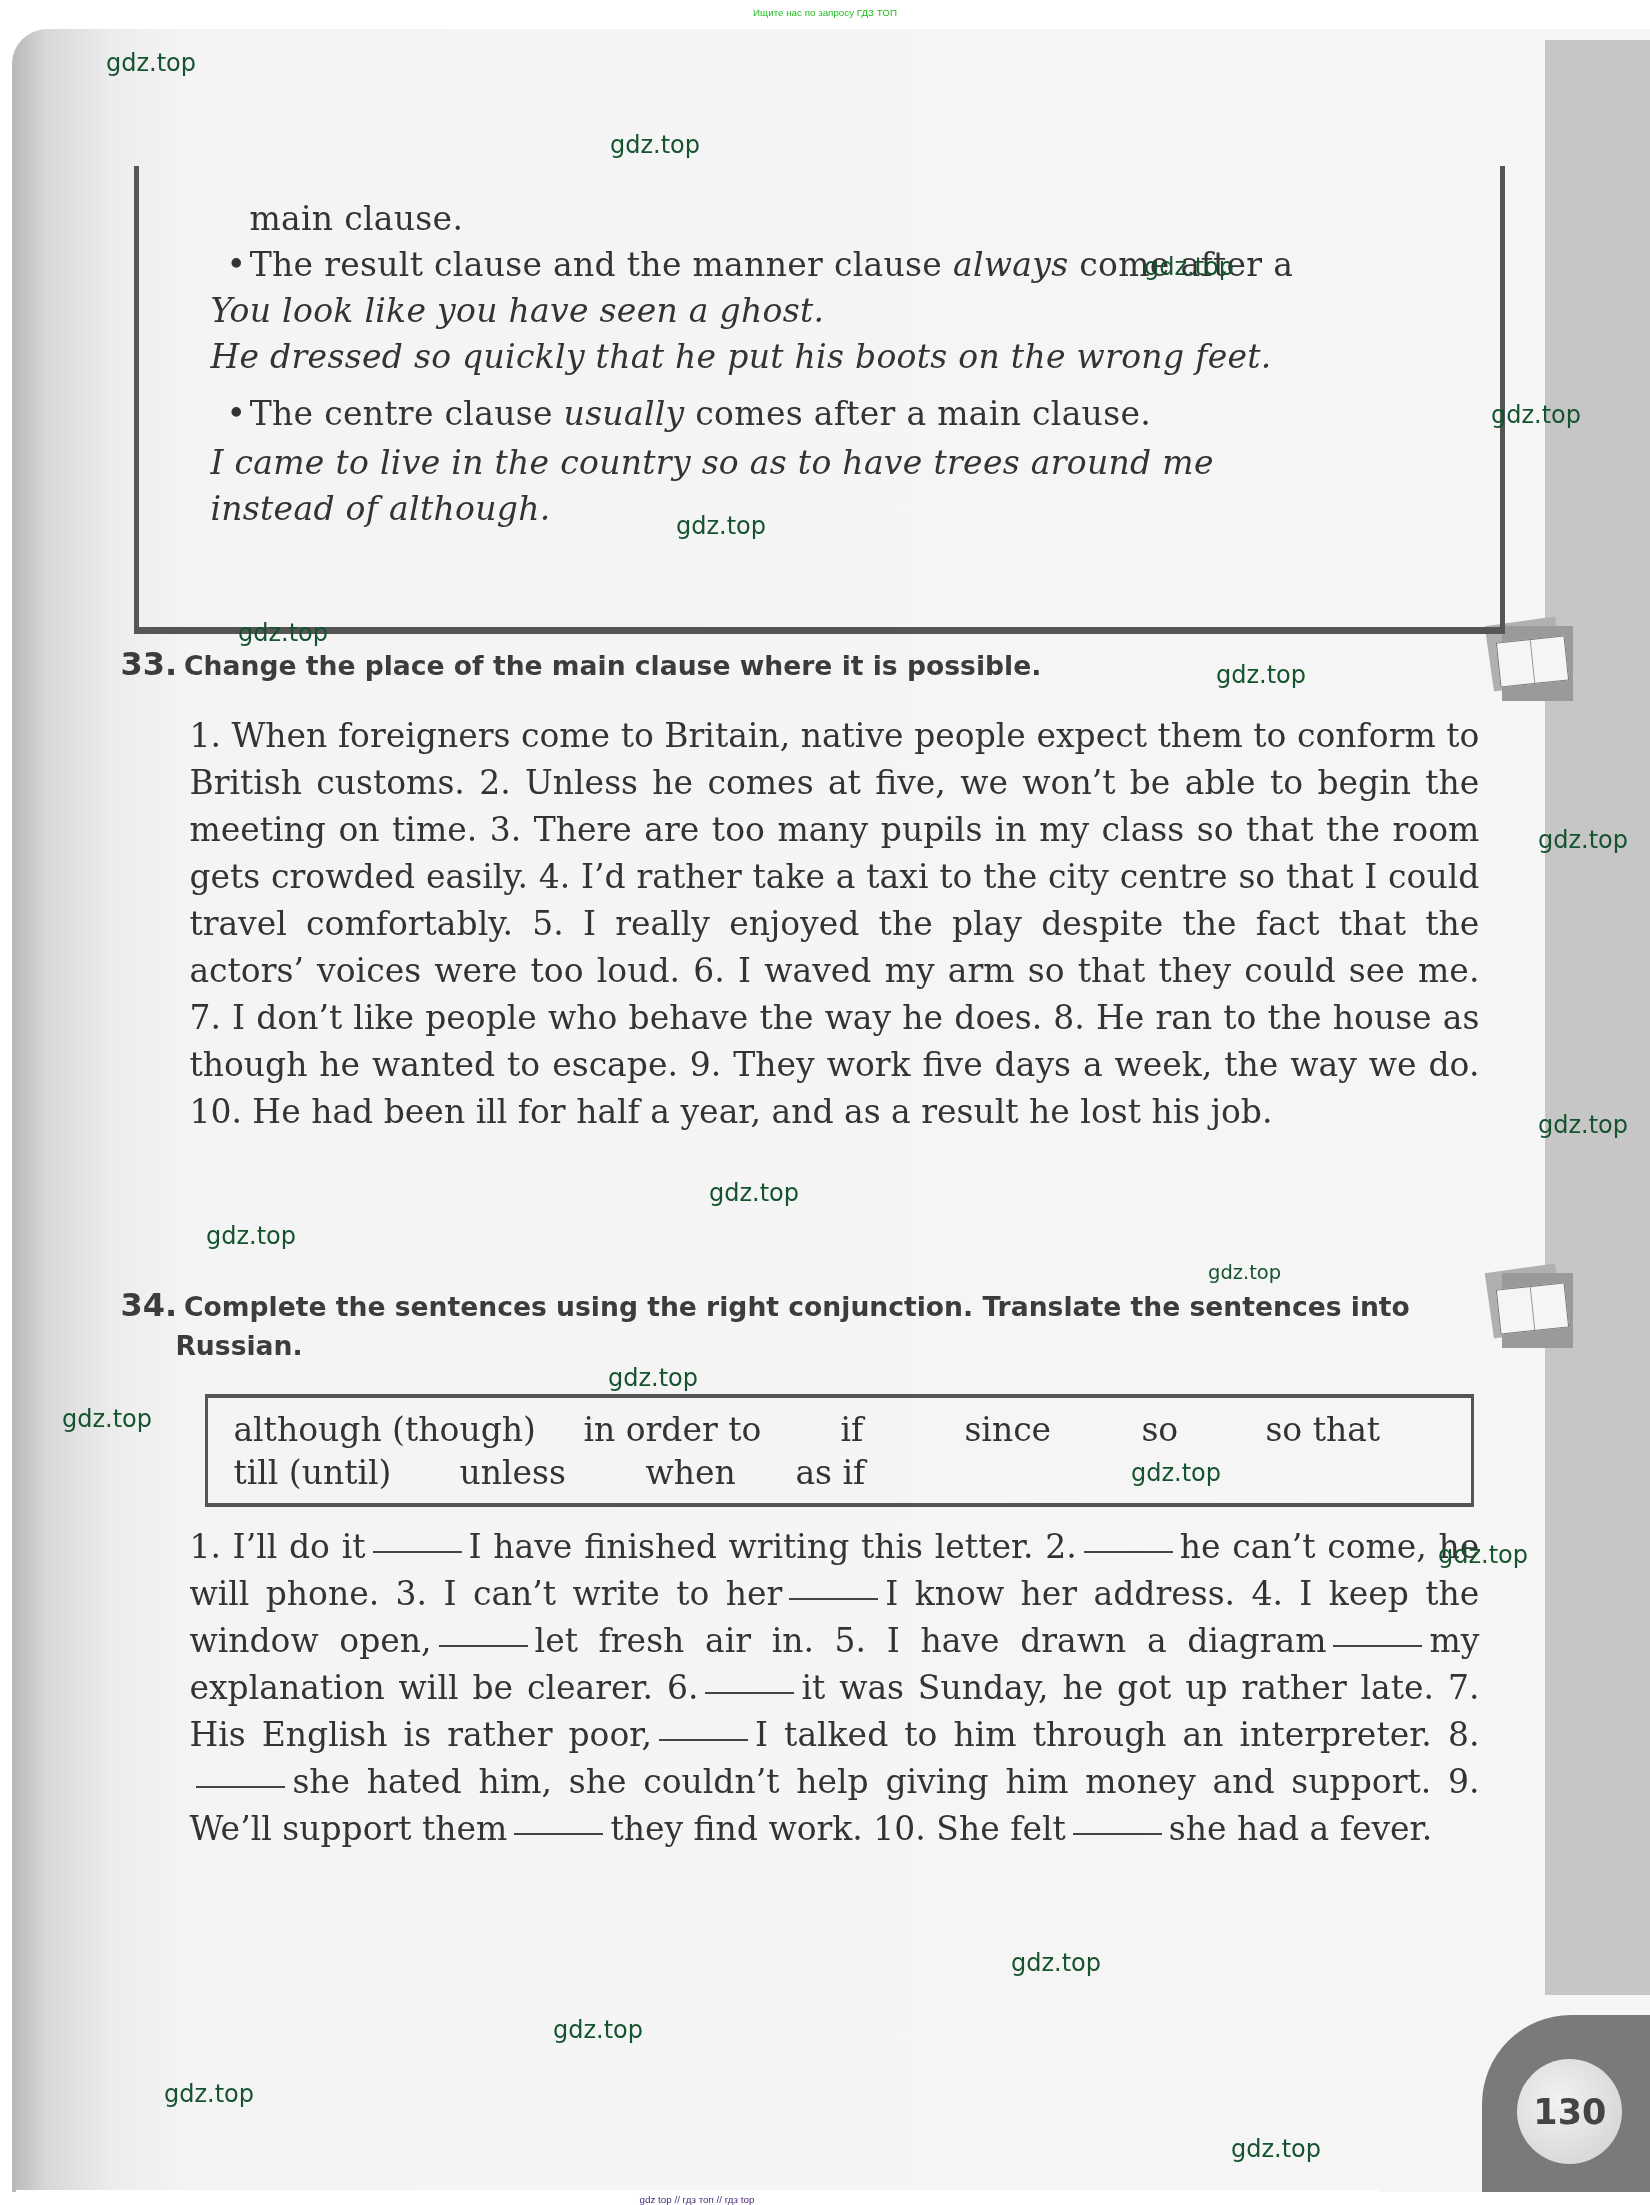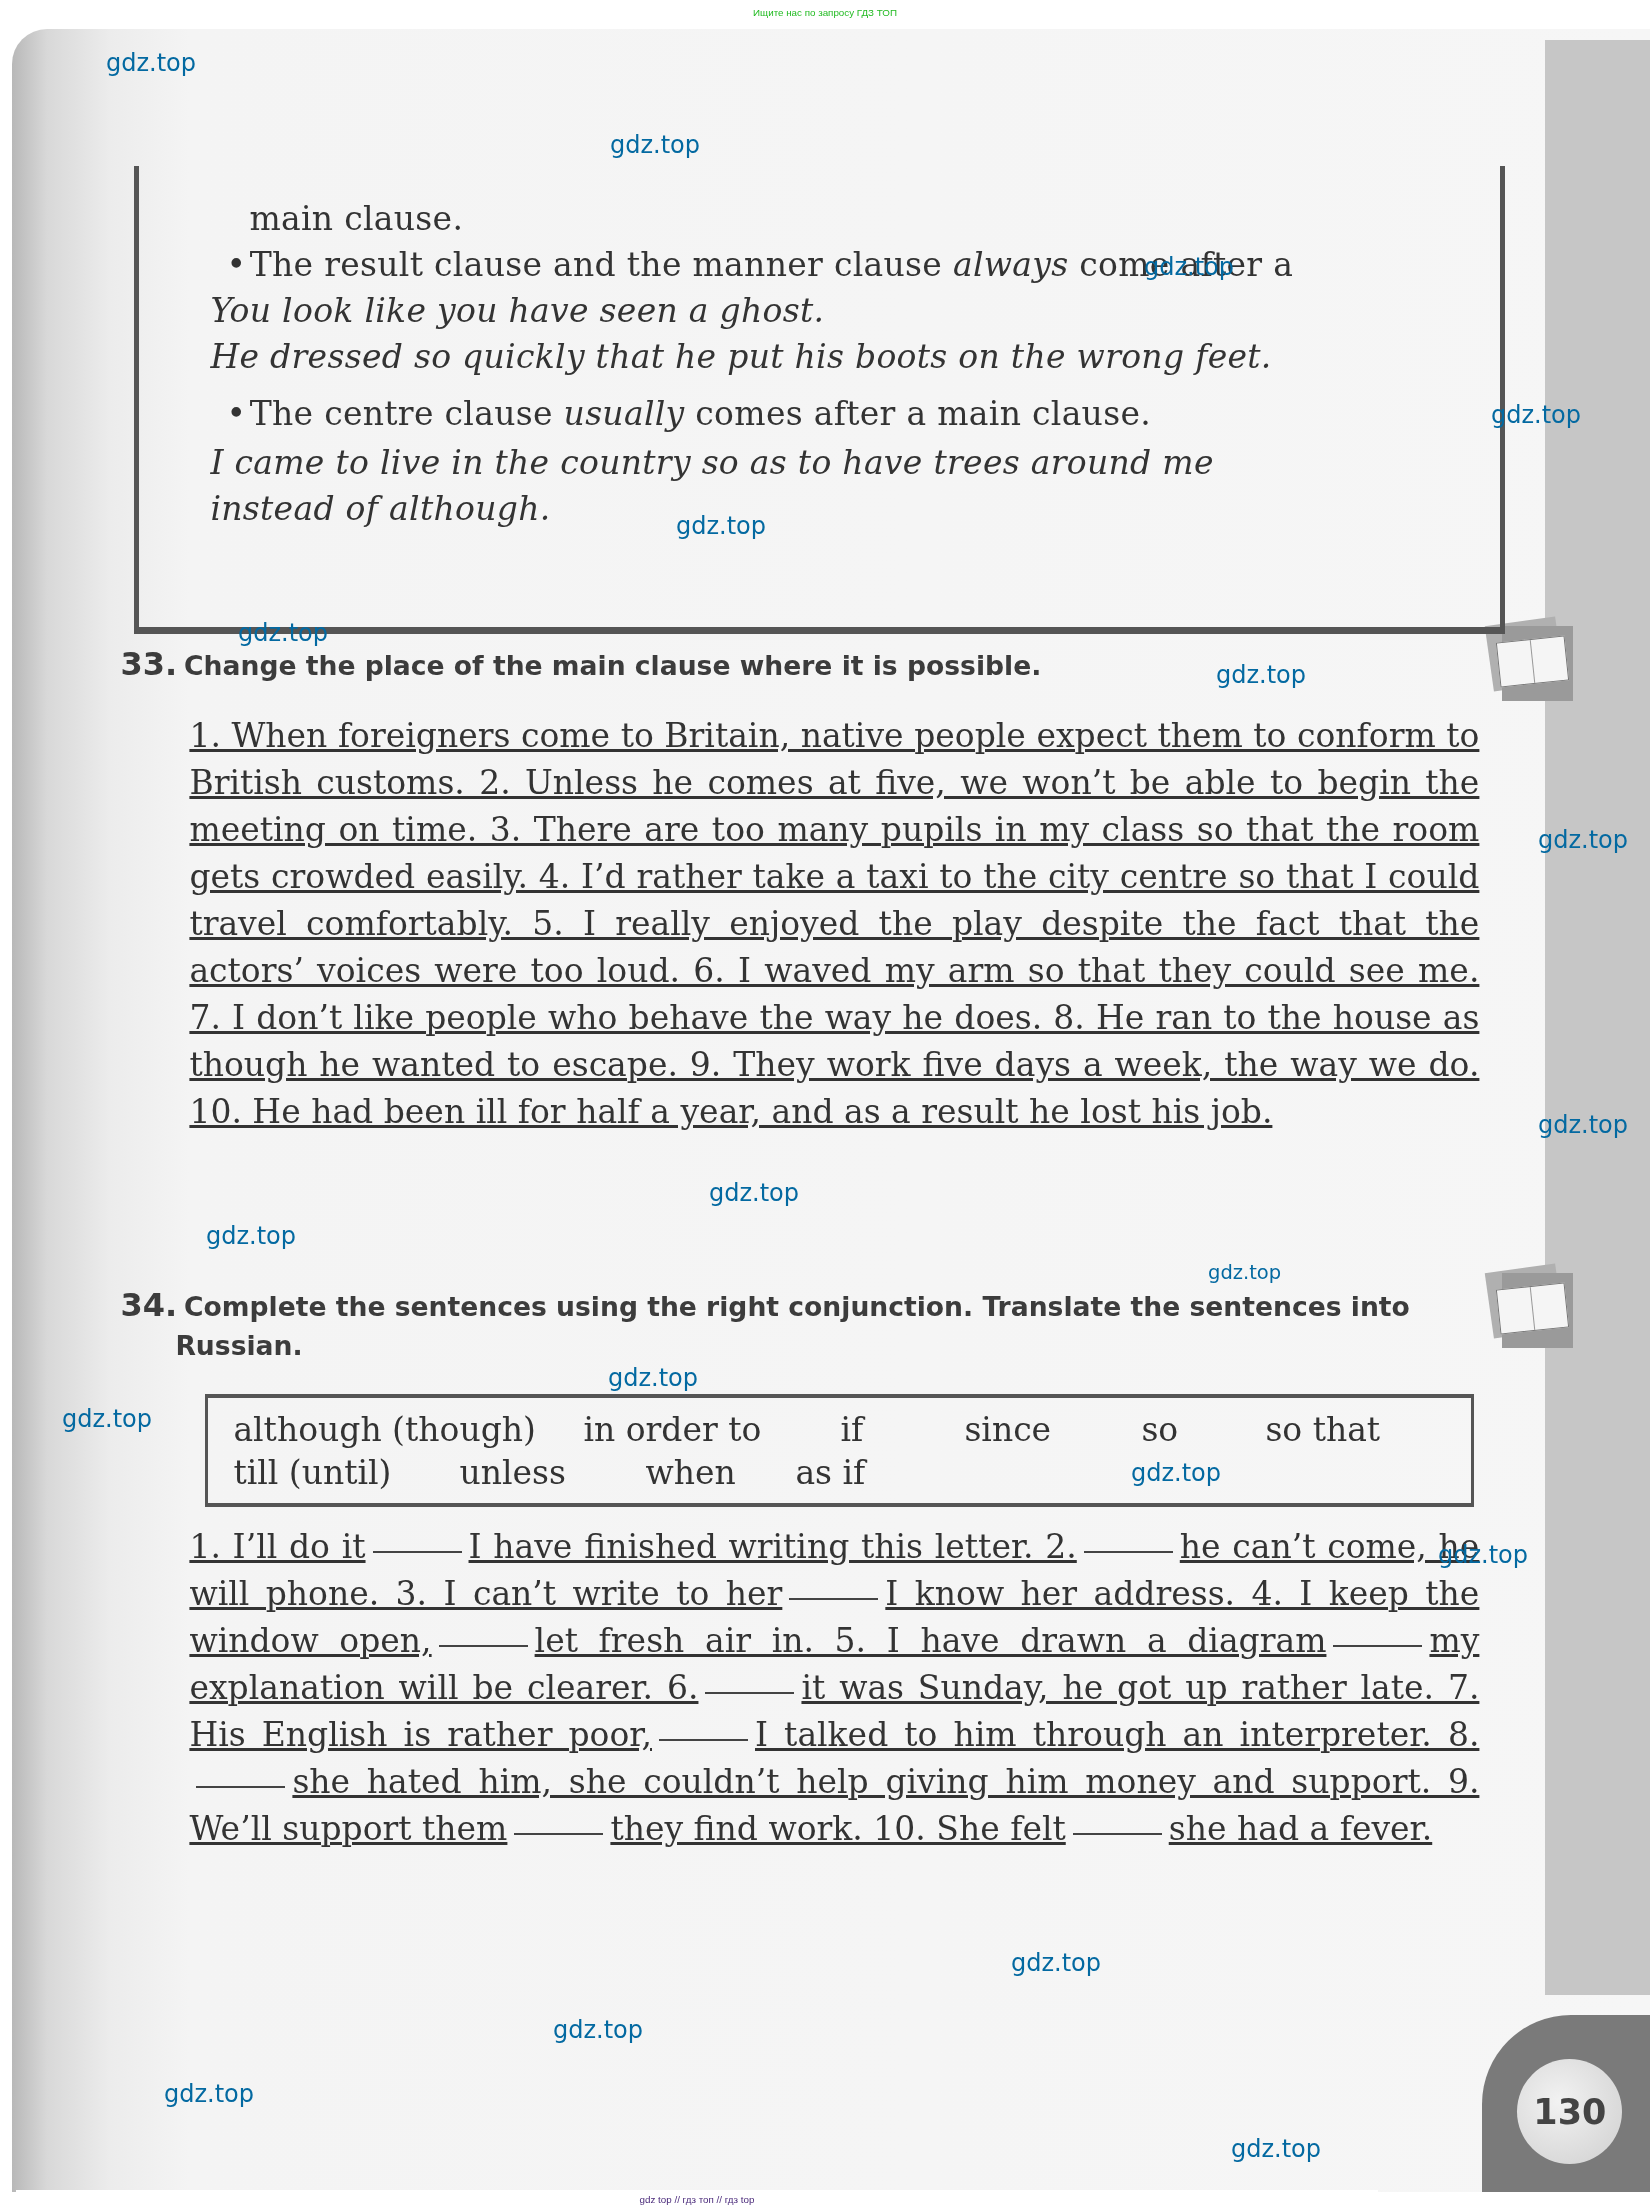--- a/index.html
+++ b/index.html
@@ -69,34 +69,34 @@
   .line em { font-style: italic; }
   .bullet::before { content: "\2022"; margin-right: 3.5px; }
 
   .exercise-heading {
     position: absolute; font-family: "DejaVu Sans", sans-serif; font-weight: bold;
     color: #3c3c3c; font-size: 26.6px; white-space: nowrap;
   }
   .exercise-heading .num { font-size: 32px; margin-right: 7px; }
   .exercise-body {
     position: absolute; left: 177px; width: 1290px;
-    font-size: 33px; line-height: 47px; color: #333; text-align: justify; text-decoration: underline;
+    font-size: 33px; line-height: 47px; color: #333; text-align: justify;
   }
   .conj-box {
     position: absolute; left: 193px; top: 1365px; width: 1263px; height: 105px;
     border: 3.5px solid #555; border-top-width: 4.4px; border-bottom-width: 4.4px;
   }
   .conj-row {
     position: absolute; left: 25px; display: flex; font-size: 33px; color: #333; white-space: nowrap;
   }
   .conj-row span { display: inline-block; }
   .blank { display: inline-block; width: 89px; border-bottom: 2.7px solid #444; height: 0.9px; vertical-align: 0.15em; margin: 0 7px; }
 
   .watermark {
-    position: absolute; font-family: "DejaVu Sans", sans-serif; font-size: 24px; color: #0369a1;
+    position: absolute; font-family: "DejaVu Sans", sans-serif; font-size: 24px; color: #14532d;
     white-space: nowrap; z-index: 5;
   }
   .bottom-banner {
     position: absolute; left: 16px; top: 2190px; width: 1362px; height: 15px; text-align: center; background: #fff;
   }
   .bottom-banner span {
     font-family: "Liberation Sans", sans-serif; font-size: 9.8px; color: #4a2a7a; line-height: 15px;
   }
 </style>
 </head>

